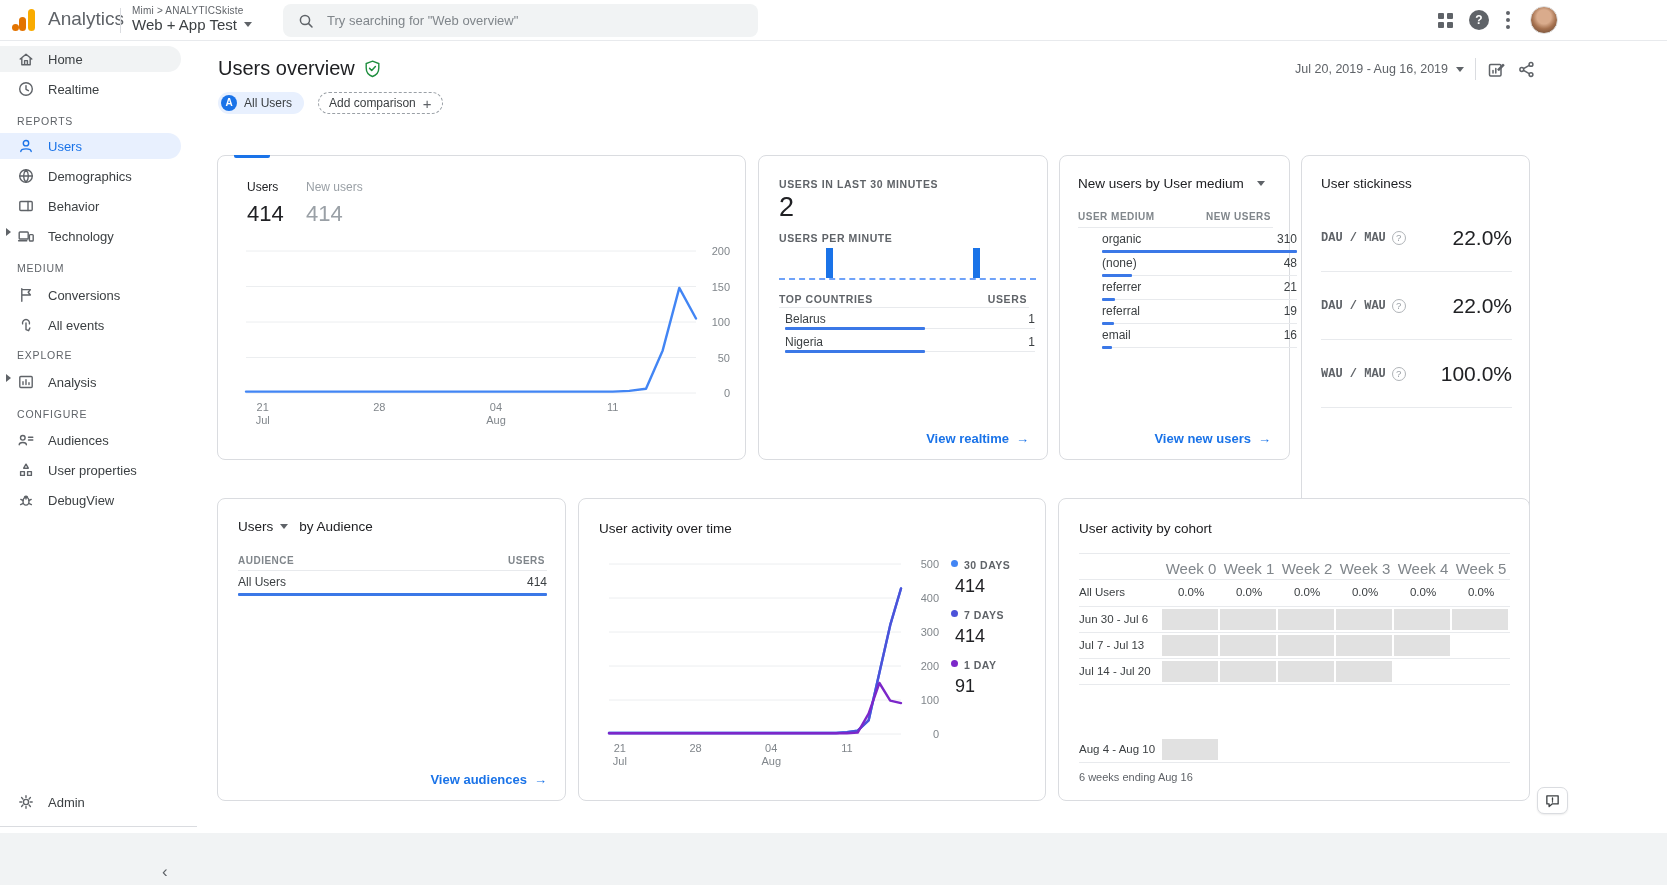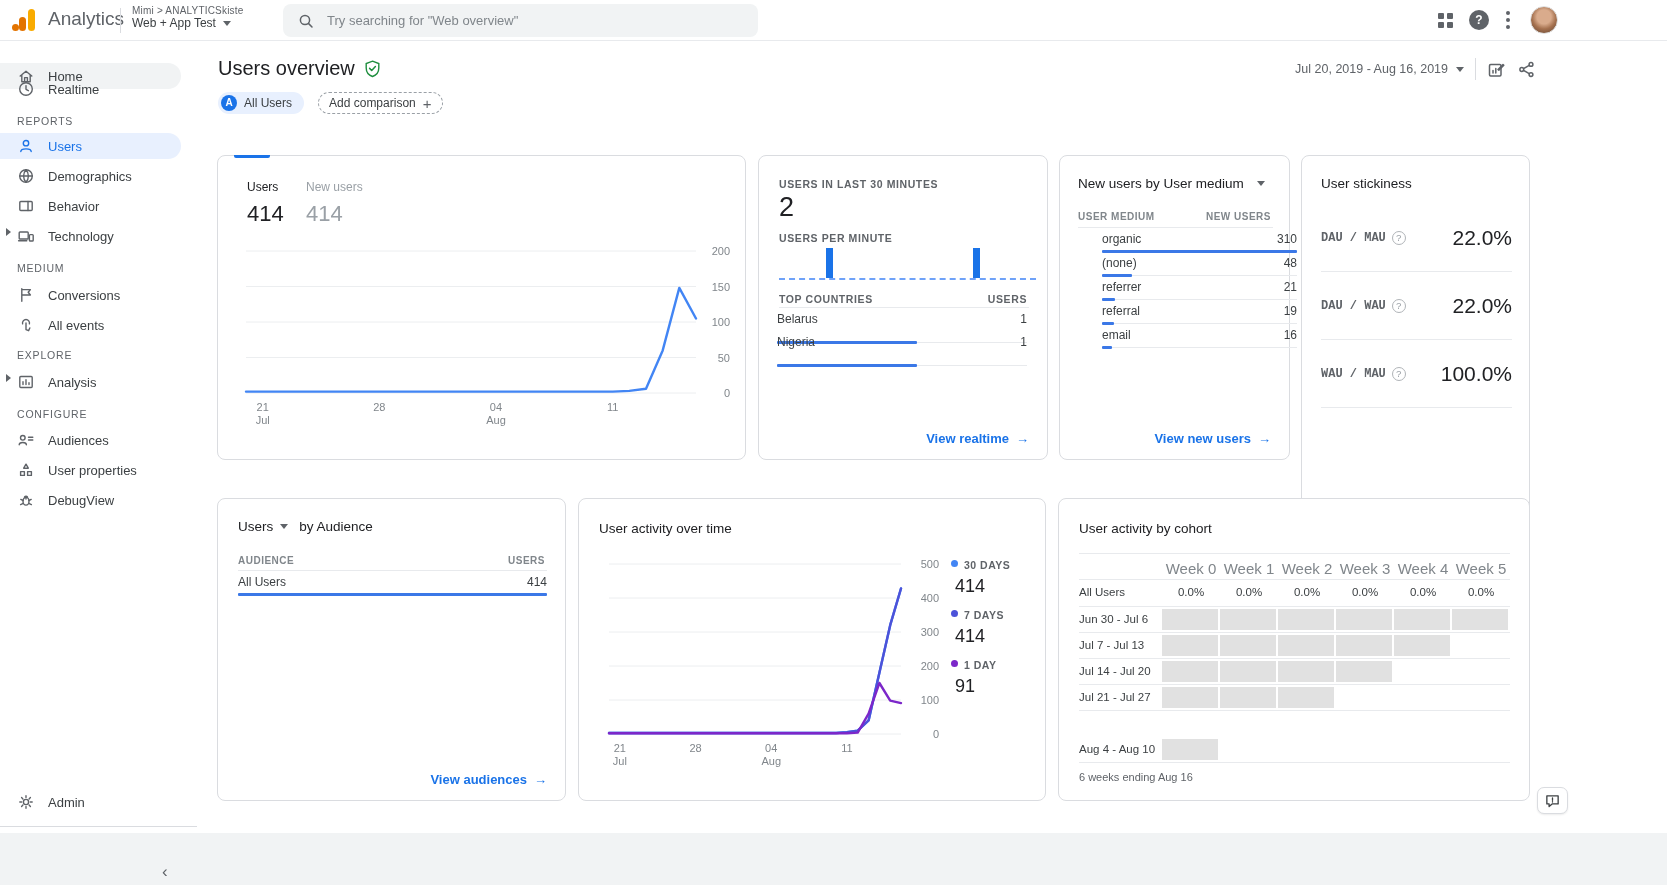--- a/index.html
+++ b/index.html
@@ -11,21 +11,21 @@
   }
   
   #topbar { position:absolute; top:0; left:0; width:1667px; height:41px; background:#fff; border-bottom:1px solid #e8eaed; z-index:5; }
   .ga-logo { position:absolute; left:12px; top:7px; width:36px; height:26px; cursor:pointer; }
   .ga-logo .bar-tall { position:absolute; left:16px; top:2px; width:7px; height:22px; border-radius:3.5px; background:#f9ab00; }
   .ga-logo .bar-mid  { position:absolute; left:7px; top:10px; width:7px; height:14px; border-radius:3.5px; background:#e37400; }
   .ga-logo .dot      { position:absolute; left:0; top:17px; width:7px; height:7px; border-radius:50%; background:#e37400; }
   .product-name { position:absolute; left:48px; top:8px; font-size:19px; color:#5f6368; }
   .tb-divider { position:absolute; left:120px; top:8px; width:1px; height:25px; background:#dadce0; }
   .crumb { position:absolute; left:132px; top:5px; font-size:10px; color:#5f6368; letter-spacing:.2px; }
-  .property { position:absolute; left:132px; top:16px; font-size:12px; color:#3c4043; cursor:pointer; display:flex; align-items:center; gap:7px; }
+  .property { position:absolute; left:132px; top:16px; font-size:15px; color:#3c4043; cursor:pointer; display:flex; align-items:center; gap:7px; }
   .caret-down { width:0; height:0; border-left:4px solid transparent; border-right:4px solid transparent; border-top:5px solid #5f6368; display:inline-block; }
   .searchbox { position:absolute; left:283px; top:4px; width:475px; height:33px; background:#f1f3f4; border-radius:8px; display:flex; align-items:center; padding-left:15px; }
   .searchbox svg { flex:0 0 auto; }
   .searchbox input { border:none; outline:none; background:transparent; margin-left:13px; width:400px; font-size:13px; color:#3c4043; font-family:inherit; }
   .searchbox input::placeholder { color:#80868b; }
   .grid-icon { position:absolute; left:1438px; top:13px; width:15px; height:15px; display:grid; grid-template-columns:6px 6px; grid-template-rows:6px 6px; gap:3px; cursor:pointer; }
   .grid-icon i { background:#5f6368; border-radius:1px; }
   .help-circle { position:absolute; left:1469px; top:10px; width:20px; height:20px; border-radius:50%; background:#5f6368; color:#fff; font-size:12px; font-weight:bold; text-align:center; line-height:20px; cursor:pointer; }
   .more-vert { position:absolute; left:1506px; top:11px; width:4px; cursor:pointer; }
   .more-vert i { display:block; width:4px; height:4px; border-radius:50%; background:#5f6368; margin-bottom:3px; }
@@ -76,21 +76,21 @@
   .chart-svg { position:absolute; overflow:visible; }
   .ytick-col { position:absolute; }
   .ytick-col span { position:absolute; right:0; transform:translateY(-50%); font-size:11px; color:#80868b; }
   .xtick-row { position:absolute; }
   .xtick-row span { position:absolute; transform:translateX(-50%); text-align:center; font-size:11px; color:#80868b; line-height:13px; }
   
   #card-realtime { left:758px; top:155px; width:290px; height:305px;padding-left:20px; }
   .upm-chart { position:absolute; left:20px; top:90px; width:257px; height:34px; display:flex; align-items:flex-end; border-bottom:2px dashed #6fa2f8; }
   .upm-slot { flex:1; position:relative; height:100%; }
   .upm-bar { position:absolute; bottom:0; left:1px; width:7px; background:#1a73e8; }
-  .country-row { position:absolute; left:18px; width:250px; height:34px; border-bottom:1px solid #e8eaed; }
+  .country-row { position:absolute; left:26px; width:250px; height:20px; border-bottom:1px solid #e8eaed; }
   .country-row .c-name { position:absolute; left:0; top:3px; font-size:12px; color:#3c4043; }
   .country-row .c-val { position:absolute; right:0; top:3px; font-size:12px; color:#3c4043; }
   .row-bar { position:absolute; left:0; bottom:-2px; height:3px; background:#3b78e7; border-radius:1px; }
   
   #card-medium { left:1059px; top:155px; width:231px; height:305px; }
   .medium-row { position:absolute; left:18px; width:195px; height:24px; border-bottom:1px solid #e8eaed;margin-left:24px; }
   .medium-row .m-name { position:absolute; left:0; top:4px; font-size:12px; color:#3c4043; }
   .medium-row .m-val { position:absolute; right:0; top:4px; font-size:12px; color:#3c4043; }
   
   #card-stickiness { left:1301px; top:155px; width:229px; height:388px; }
@@ -157,21 +157,21 @@
     <div class="help-circle">?</div>
     <div class="more-vert">
         <i></i>
         <i></i>
         <i></i>
       </div>
     <div class="avatar"></div>
   </header>
 
   <nav id="sidebar">
-    <div class="nav-item grey" style="top:22px">
+    <div class="nav-item grey" style="top:5px">
       <span class="nav-icon">
         <svg width="18" height="18" viewBox="0 0 18 18">
             <path d="M3.2 9 L9 4.2 L14.8 9 M4.8 7.8 V14.8 H13.2 V7.8 M7.6 14.8 V10.6 H10.4 V14.8"></path>
           </svg>
       </span>
       <span class="nav-label">Home</span>
     </div>
     <div class="nav-item" style="top:35px">
       <span class="nav-icon">
         <svg width="18" height="18" viewBox="0 0 18 18">
@@ -627,28 +627,20 @@
     </div>
     <div class="cohort-row" style="top:160px">
       <span class="cohort-label">Jul 14 - Jul 20</span>
       <span class="cohort-cells">
           <div class="cohort-cell"></div>
           <div class="cohort-cell"></div>
           <div class="cohort-cell"></div>
           <div class="cohort-cell"></div>
         </span>
     </div>
-    <div class="cohort-row" style="top:186px">
-      <span class="cohort-label">Jul 21 - Jul 27</span>
-      <span class="cohort-cells">
-          <div class="cohort-cell"></div>
-          <div class="cohort-cell"></div>
-          <div class="cohort-cell"></div>
-        </span>
-    </div>
     <div class="cohort-row" style="top:238px">
       <span class="cohort-label">Aug 4 - Aug 10</span>
       <span class="cohort-cells">
           <div class="cohort-cell"></div>
         </span>
     </div>
     <div class="cohort-foot">6 weeks ending Aug 16</div>
   </section>
 
   <div id="feedback-btn">

